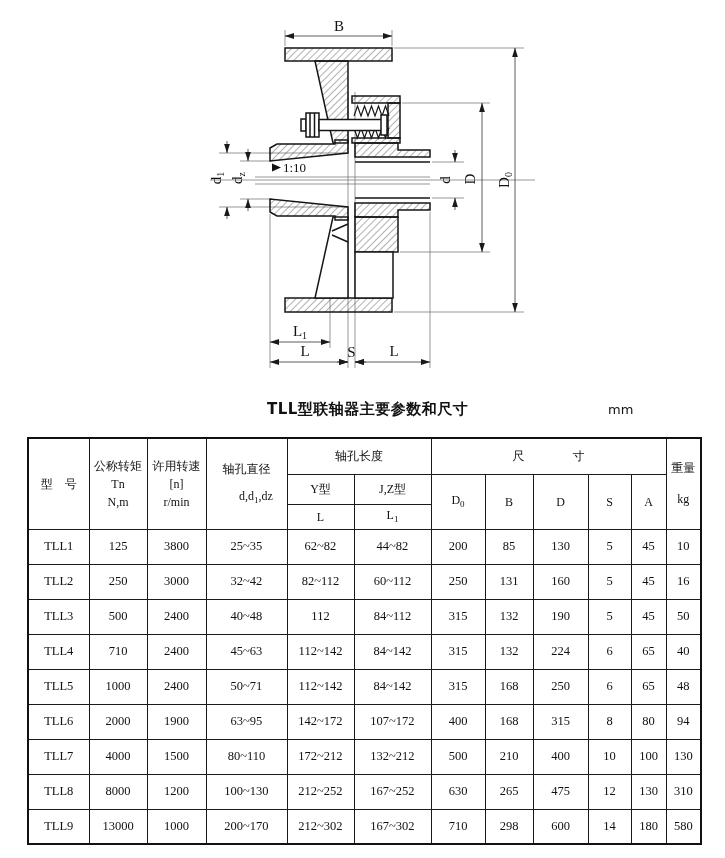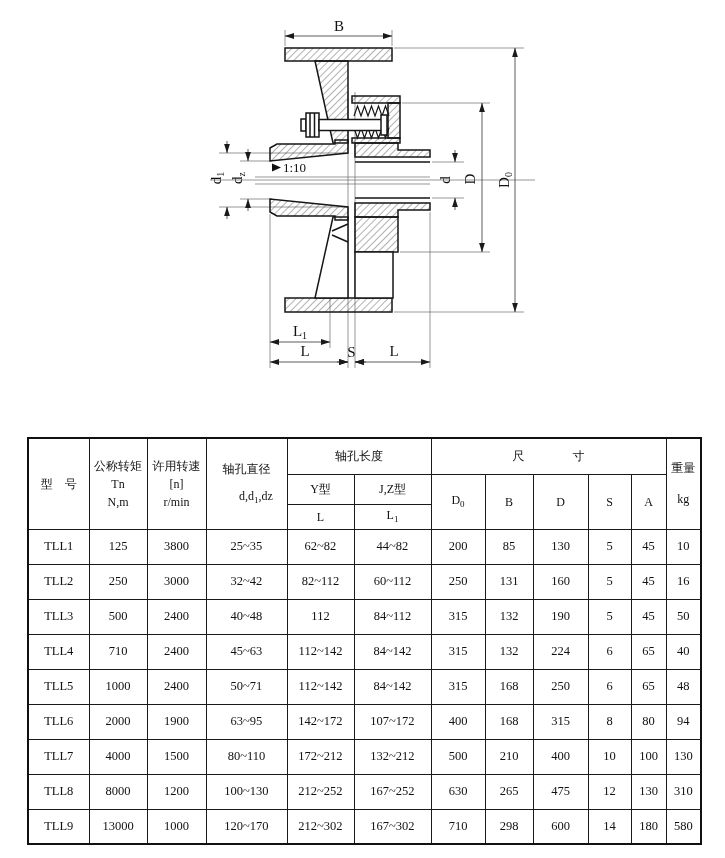--- a/index.html
+++ b/index.html
@@ -127,20 +127,24 @@
     <text class="dl" x="470" y="184" text-anchor="middle" transform="rotate(-90 470 179)">D</text>
     <text class="dl" x="445" y="185" text-anchor="middle" transform="rotate(-90 445 180)">d</text>
     <text class="dl" x="217" y="182" text-anchor="middle" transform="rotate(-90 217 178)"><tspan>d</tspan><tspan dy="3" font-size="10">1</tspan></text>
     <text class="dl" x="238" y="182" text-anchor="middle" transform="rotate(-90 238 178)"><tspan>d</tspan><tspan dy="3" font-size="10">z</tspan></text>
     <text class="dl" x="300" y="336" text-anchor="middle"><tspan>L</tspan><tspan dy="3" font-size="10">1</tspan></text>
     <text class="dl" x="305" y="356" text-anchor="middle">L</text>
     <text class="dl" x="351.5" y="357" text-anchor="middle">S</text>
     <text class="dl" x="394" y="356" text-anchor="middle">L</text>
   </svg>
 
+  <div class="title-row">
+    <span class="tbl-title">TLL型联轴器主要参数和尺寸</span>
+    <span class="unit">mm</span>
+  </div>
 
   <table class="params">
     <colgroup>
       <col style="width:61px">
         <col style="width:58px">
         <col style="width:59px">
         <col style="width:81px">
       <col style="width:67px">
         <col style="width:77px">
         <col style="width:54px">
@@ -298,21 +302,21 @@
           <td>265</td>
           <td>475</td>
           <td>12</td>
           <td>130</td>
           <td>310</td>
       </tr>
       <tr>
         <td>TLL9</td>
           <td>13000</td>
           <td>1000</td>
-          <td>120~170</td>
+          <td>200~170</td>
           <td>212~302</td>
           <td>167~302</td>
           <td>710</td>
           <td>298</td>
           <td>600</td>
           <td>14</td>
           <td>180</td>
           <td>580</td>
       </tr>
     </tbody>

